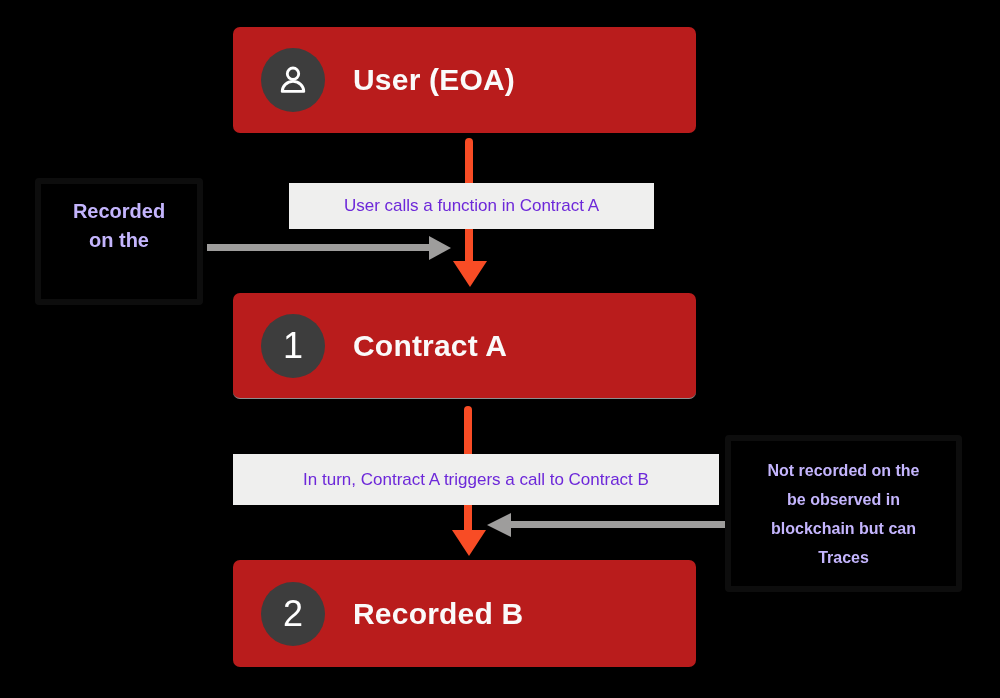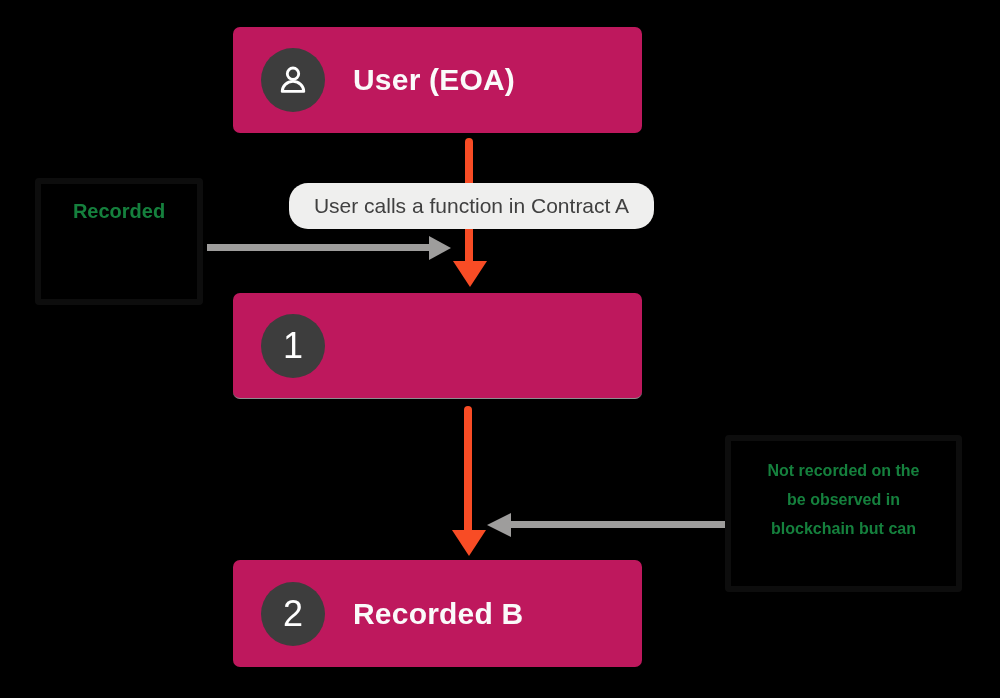--- a/index.html
+++ b/index.html
@@ -13,23 +13,23 @@
     position: relative;
     width: 1000px;
     height: 698px;
     background: #000000;
     overflow: hidden;
   }
   
   .node {
     position: absolute;
     left: 233px;
-    width: 409px;
+    width: 463px;
     height: 106px;
-    background: #be185d;
+    background: #b91c1c;
     border-radius: 7px;
     box-sizing: border-box;
     z-index: 2;
   }
   .node.underlined { border-bottom: 1px solid #8d8d8d; }
   #node-user { top: 27px; }
   #node-contract-a { top: 293px; }
   #node-contract-b { top: 560px; height: 107px; }
   .badge {
     position: absolute;
@@ -56,28 +56,27 @@
     align-items: center;
     color: #fafafa;
     font-size: 30px;
     font-weight: bold;
     letter-spacing: 0.2px;
   }
   
   .flow-label {
     position: absolute;
     background: #efefee;
-    color: #404040;
-    font-size: 21px;
+    color: #6d28d9;
+    font-size: 17px;
     display: flex;
     align-items: center;
     justify-content: center;
     z-index: 3;
     white-space: nowrap;
-    border-radius: 19px;
   }
   #flow-label-1 { left: 289px; top: 183px; width: 365px; height: 46px; }
   #flow-label-2 { left: 233px; top: 454px; width: 486px; height: 51px; }
   
   .orange-shaft {
     position: absolute;
     width: 8px;
     background: #f84c25;
     border-radius: 4px 4px 0 0;
     z-index: 1;
@@ -112,21 +111,21 @@
   }
   #gray-head-right { left: 429px; top: 236px; border-left: 22px solid #9e9d9c; }
   #gray-head-left  { left: 487px; top: 513px; border-right: 24px solid #9e9d9c; }
   
   .annot {
     position: absolute;
     box-sizing: border-box;
     border: 6px solid #0d0d0d;
     border-radius: 4px;
     background: #000000;
-    color: #15803d;
+    color: #c4b5fd;
     font-weight: bold;
     text-align: center;
     z-index: 2;
   }
   #annot-left {
     left: 35px; top: 178px;
     width: 168px; height: 127px;
     font-size: 20px; line-height: 29px;
     padding-top: 13px;
   }
@@ -153,37 +152,41 @@
     <div class="node-title">User (EOA)</div>
   </div>
 
   <div class="orange-shaft" id="orange-shaft-1"></div>
   <div class="orange-head" id="orange-head-1"></div>
 
   <div class="flow-label" id="flow-label-1">User calls a function in Contract A</div>
 
   <div class="annot" id="annot-left">
     <span class="annot-line">Recorded</span>
+    <span class="annot-line">on the</span>
   </div>
 
   <div class="gray-shaft" id="gray-shaft-1"></div>
   <div class="gray-head" id="gray-head-right"></div>
 
   <div class="node underlined" id="node-contract-a">
     <div class="badge">1</div>
+    <div class="node-title">Contract A</div>
   </div>
 
   <div class="orange-shaft" id="orange-shaft-2"></div>
   <div class="orange-head" id="orange-head-2"></div>
 
+  <div class="flow-label" id="flow-label-2">In turn, Contract A triggers a call to Contract B</div>
 
   <div class="annot" id="annot-right">
     <span class="annot-line">Not recorded on the</span>
     <span class="annot-line">be observed in</span>
     <span class="annot-line">blockchain but can</span>
+    <span class="annot-line">Traces</span>
   </div>
 
   <div class="gray-shaft" id="gray-shaft-2"></div>
   <div class="gray-head" id="gray-head-left"></div>
 
   <div class="node" id="node-contract-b">
     <div class="badge">2</div>
     <div class="node-title">Recorded B</div>
   </div>
 

